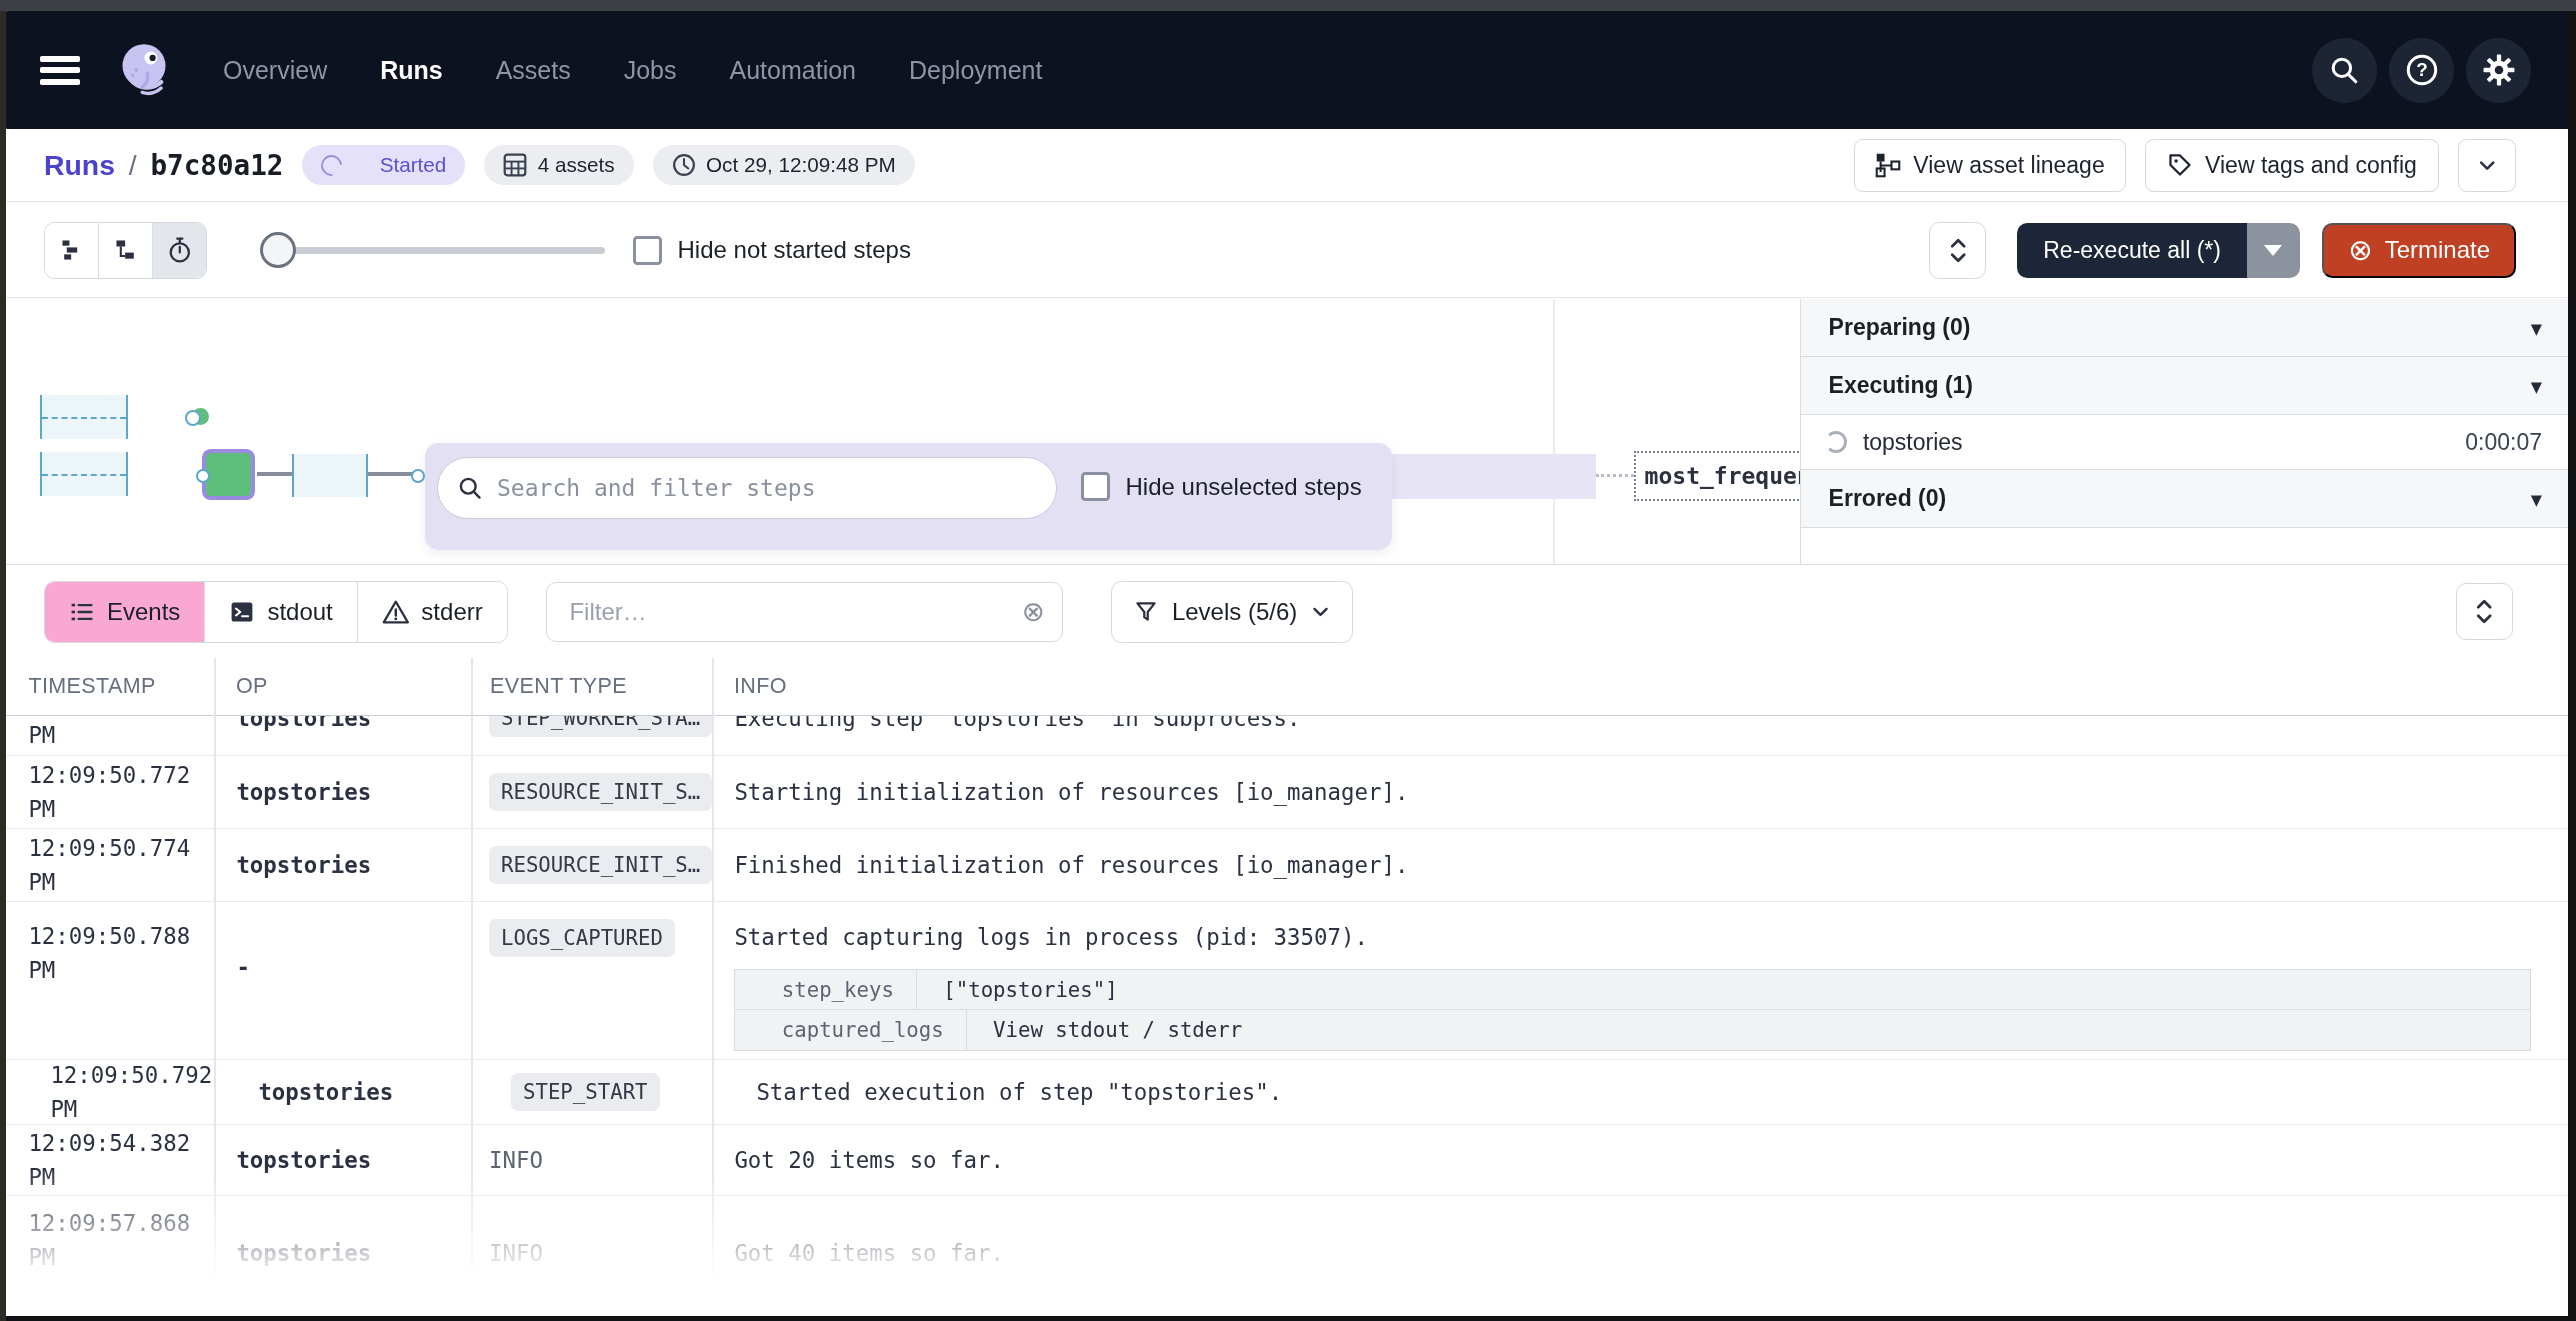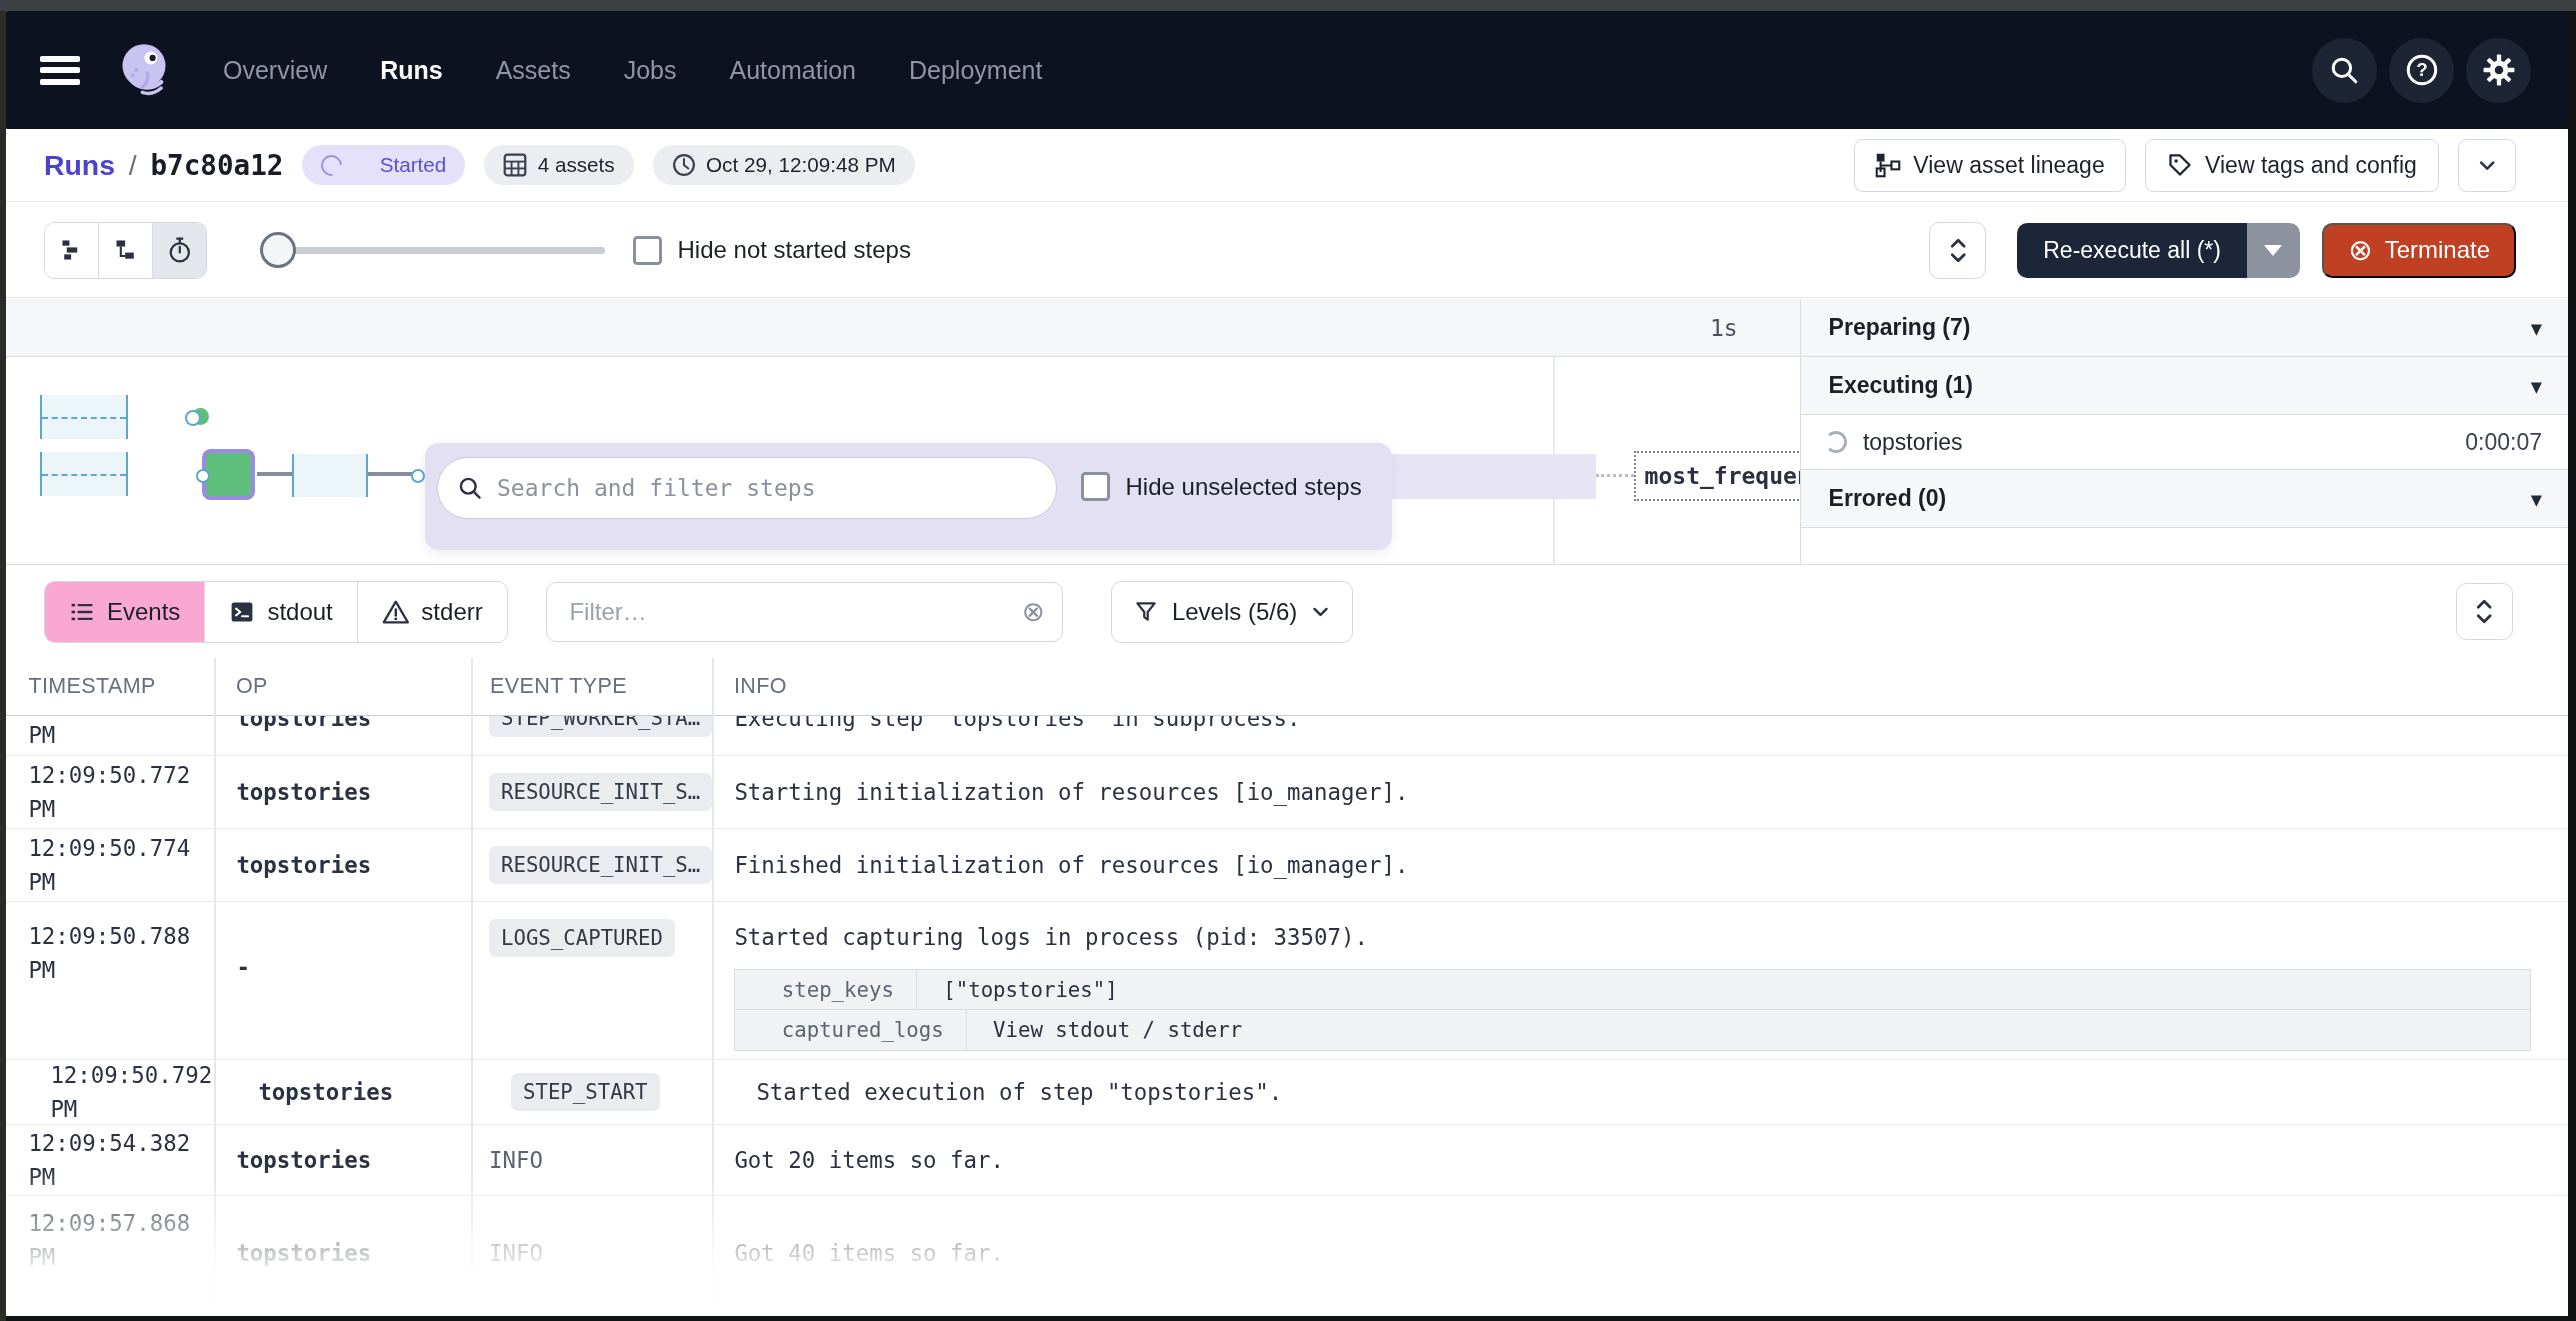--- a/index.html
+++ b/index.html
@@ -327,23 +327,20 @@
       </div>
       <button class="terminate">
         <span class="otimes">⊗</span>
         <span>Terminate</span>
       </button>
     </div>
   </div>
 
   <div class="abs gantt">
     <div class="gridline"></div>
-    <div class="gantt-head">
-      <span class="gantt-time mono">1s</span>
-    </div>
 
     <div class="dashedbox" style="left:34px;top:96px;">
         <i></i>
       </div>
     <div class="dashedbox" style="left:34px;top:153px;">
         <i></i>
       </div>
 
     <div class="greendot" style="left:186px;top:109px;">
         <i></i>
@@ -373,21 +370,21 @@
     </div>
 
     <div class="dotline" style="top:175px;"></div>
     <div class="mfbox" style="top:152px;">
       <span>most_frequent_</span>
     </div>
   </div>
 
   <aside class="abs panel">
     <div class="psec head" style="height:58px;">
-      <span class="ptitle">Preparing (7)</span>
+      <span class="ptitle">Preparing (0)</span>
       <span class="pcaret">▾</span>
     </div>
     <div class="psec head">
       <span class="ptitle">Executing (1)</span>
       <span class="pcaret">▾</span>
     </div>
     <div class="psec row">
       <span class="prowspin"></span>
       <span class="pstep">topstories</span>
       <span class="pelapsed">0:00:07</span>

